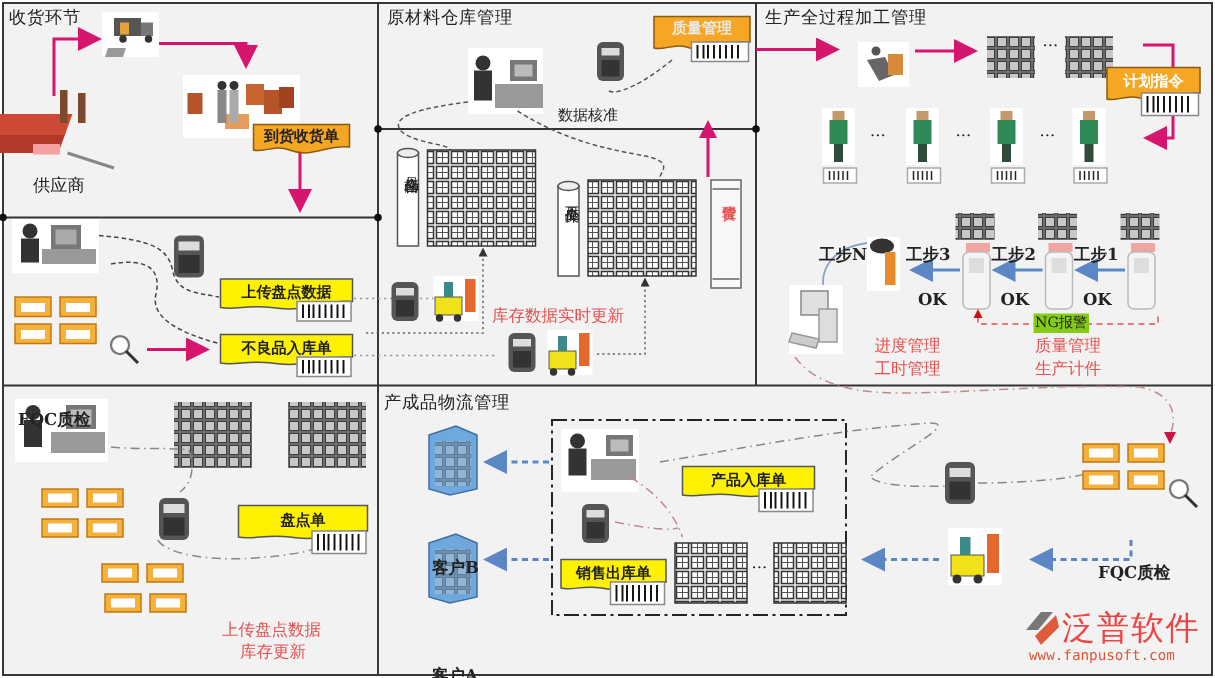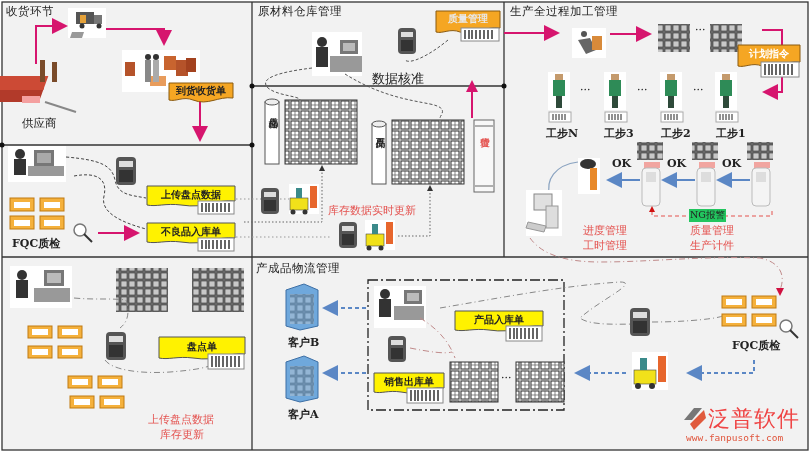--- a/index.html
+++ b/index.html
@@ -1,21 +1,21 @@
 <!DOCTYPE html>
 <html><head>
 <meta charset="utf-8">
 <style>
   html,body{margin:0;padding:0;background:#ffffff;}
   body{width:810px;height:452px;position:relative;overflow:hidden;font-family:"DejaVu Serif","Liberation Serif",serif;}
   #stage{position:absolute;left:0;top:0;width:804px;height:452px;}
   .abs{position:absolute;}
   .panel-title{position:absolute;font-size:11.5px;color:#222;font-family:"DejaVu Serif","Liberation Serif",serif;letter-spacing:0.5px;white-space:nowrap;}
   .lbl{position:absolute;font-size:11px;color:#222;white-space:nowrap;font-family:"DejaVu Serif","Liberation Serif",serif;}
-  .lbl.bold{font-weight:bold;}
+  .lbl.bold{font-weight:bold;margin-top:36px;}
   .red-lbl{position:absolute;font-size:11px;color:#e4524f;white-space:nowrap;font-family:Liberation Mono, monospace;}
   .doc{position:absolute;}
   .doc .doc-shape{position:absolute;left:0;top:0;right:0;bottom:0;}
   .doc .doc-text{position:absolute;left:0;right:0;top:3px;text-align:center;font-size:10px;color:#222;white-space:nowrap;font-weight:bold;}
   .logo-text{position:absolute;font-family:Liberation Sans, sans-serif;font-size:22px;color:#ef4444;letter-spacing:1px;white-space:nowrap;}
   .logo-url{position:absolute;font-family:"DejaVu Sans Mono","Liberation Mono",monospace;font-size:9.5px;color:#e0553c;white-space:nowrap;}
   .vert{writing-mode:vertical-rl;text-orientation:upright;font-size:10px;color:#222;position:absolute;letter-spacing:0px;}
   .vert.red{color:#e4524f;}
 </style>
 </head>
@@ -469,21 +469,21 @@
           <line x1="37" y1="20" x2="37" y2="29"></line>
           <line x1="41" y1="20" x2="41" y2="29"></line>
           <line x1="45" y1="20" x2="45" y2="29"></line>
           <line x1="49" y1="20" x2="49" y2="29"></line>
           <line x1="53" y1="20" x2="53" y2="29"></line>
           <line x1="57" y1="20" x2="57" y2="29"></line>
         </g>
       </svg>
   <div class="doc-text" style="top:2px;color:#e8e8e8">质量管理</div>
 </div>
-<div class="lbl" style="left:372px;top:70px;font-size:13px">数据核准</div>
+<div class="lbl" style="left:372px;top:70px;font-size:10px">数据核准</div>
 <div class="vert" style="left:266px;top:110px">合格品库</div>
 <div class="vert" style="left:373px;top:130px">不良品库</div>
 <div class="vert red" style="left:478px;top:130px;font-size:9.5px">货位管理</div>
 <div class="red-lbl" style="left:328px;top:203px">库存数据实时更新</div>
 
 <div class="doc" style="left:737px;top:44px;width:64px;height:34px">
   <svg class="doc-shape" width="64" height="34">
         <path d="M1,1 H63 V18 C50,16 40,26 25,22 C15,18 8,24 1,22 Z" fill="#f5a623" stroke="#8a5a10"></path>
         <rect x="24" y="18" width="38" height="15" fill="#fff" stroke="#888"></rect>
         <g stroke="#111" stroke-width="1.3">
@@ -503,21 +503,21 @@
 <div class="lbl" style="left:580px;top:84px">···</div>
 <div class="lbl" style="left:637px;top:84px">···</div>
 <div class="lbl" style="left:693px;top:84px">···</div>
 <div class="lbl bold" style="left:546px;top:126px">工步N</div>
 <div class="lbl bold" style="left:604px;top:126px">工步3</div>
 <div class="lbl bold" style="left:661px;top:126px">工步2</div>
 <div class="lbl bold" style="left:716px;top:126px">工步1</div>
 <div class="lbl bold" style="left:612px;top:157px">OK</div>
 <div class="lbl bold" style="left:667px;top:157px">OK</div>
 <div class="lbl bold" style="left:722px;top:157px">OK</div>
-<div class="lbl" style="left:689px;top:209px;font-size:9.5px;background:#22c55e;padding:0 1px">NG报警</div>
+<div class="lbl" style="left:689px;top:209px;font-size:9.5px;background:#84cc16;padding:0 1px">NG报警</div>
 <div class="red-lbl" style="left:583px;top:223px">进度管理</div>
 <div class="red-lbl" style="left:583px;top:238px">工时管理</div>
 <div class="red-lbl" style="left:690px;top:223px">质量管理</div>
 <div class="red-lbl" style="left:690px;top:238px">生产计件</div>
 
 <div class="doc" style="left:158px;top:336px;width:88px;height:34px">
   <svg class="doc-shape" width="88" height="34">
         <path d="M1,1 H87 V18 C70,16 60,26 35,22 C20,20 10,24 1,22 Z" fill="#fff200" stroke="#555"></path>
         <rect x="50" y="18" width="36" height="15" fill="#fff" stroke="#888"></rect>
         <g stroke="#111" stroke-width="1.3">

